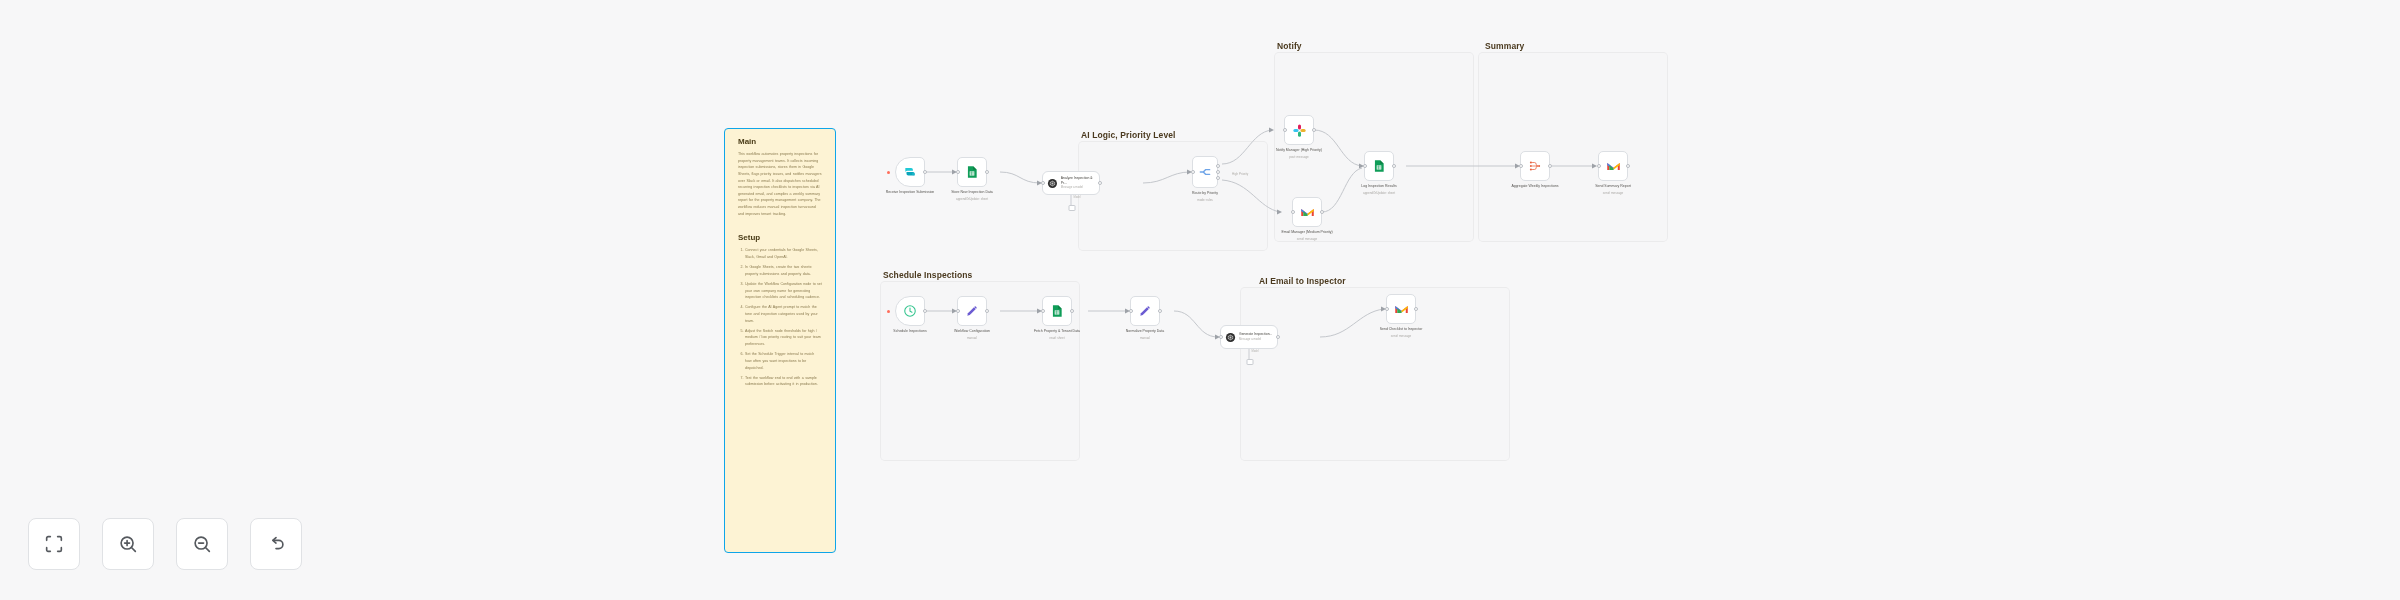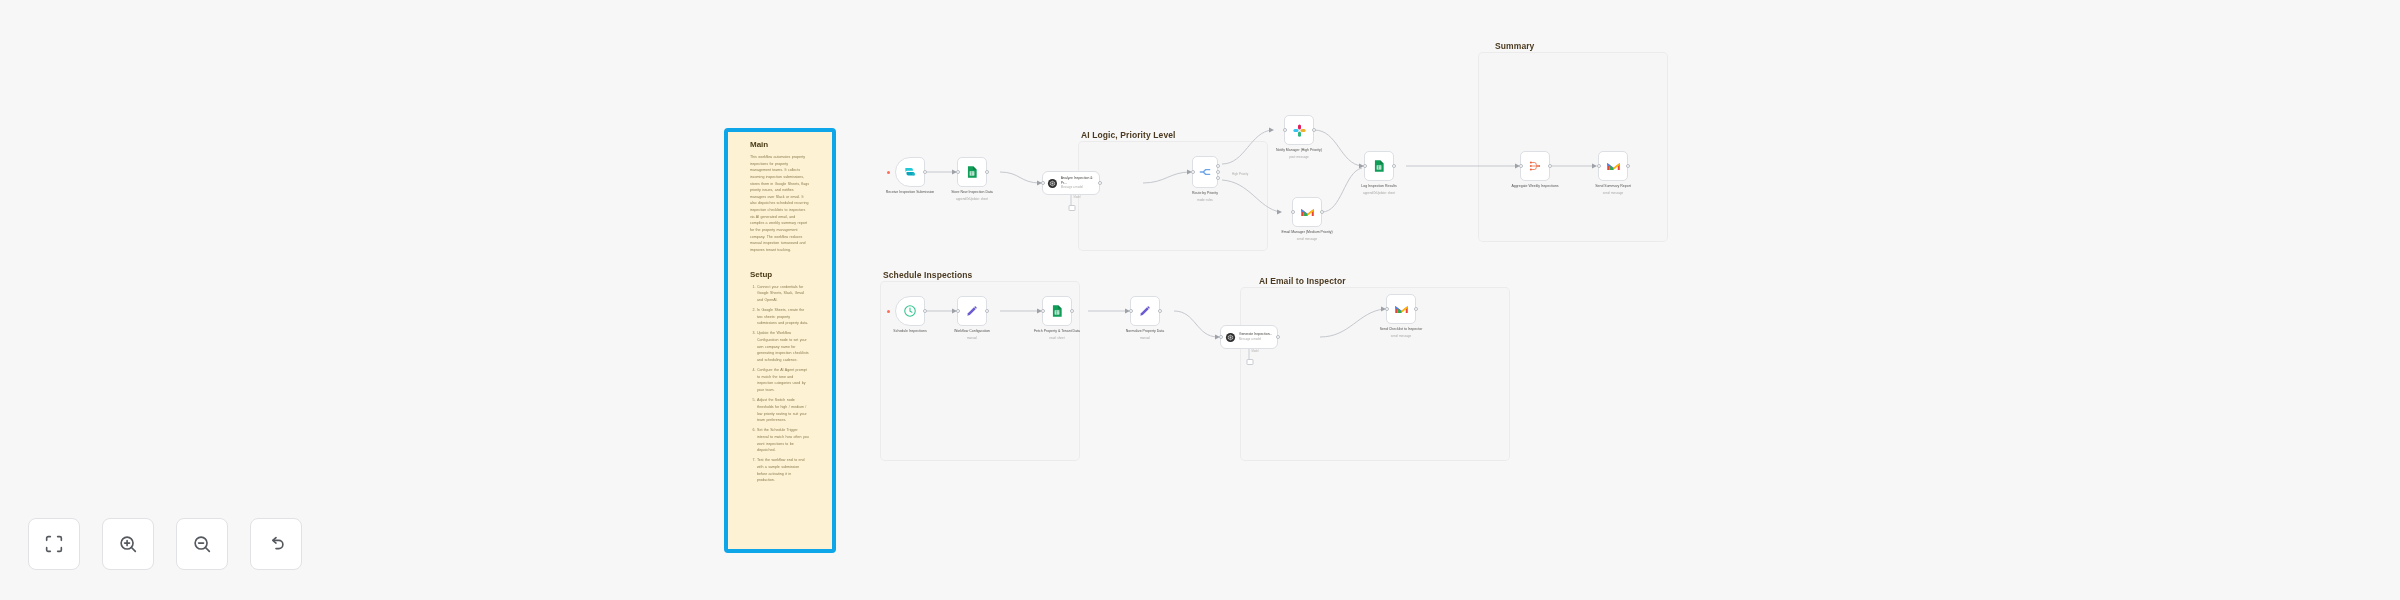--- a/index.html
+++ b/index.html
@@ -29,23 +29,23 @@
     font-weight: bold;
     color: #4b3a1f;
     white-space: nowrap;
     letter-spacing: .1px;
   }
 
   
   .sticky {
     position: absolute;
     background: #fdf3d4;
-    border: 4px solid #0ea5e9;
+    border: 1px solid #0ea5e9;
     border-radius: 4px;
-    padding: 8px 22px;
+    padding: 8px 13px;
     overflow: hidden;
   }
   .sticky h3 {
     font-size: 8px;
     color: #4a3c18;
     margin-bottom: 5px;
     margin-top: 16px;
   }
   .sticky h3:first-child { margin-top: 0; }
   .sticky p {
@@ -188,23 +188,26 @@
 </head>
 <body>
 
 <div id="canvas">
 
 
   <div class="section" style="left:1078px; top:141px; width:190px; height:110px;">
     <div class="section-title" style="top:-12px; left:2px;">AI Logic, Priority Level</div>
   </div>
 
+  <div class="section" style="left:1274px; top:52px; width:200px; height:190px;">
+    <div class="section-title" style="top:-12px; left:2px;">Notify</div>
+  </div>
 
   <div class="section" style="left:1478px; top:52px; width:190px; height:190px;">
-    <div class="section-title" style="top:-12px; left:16px;">Summary</div>
+    <div class="section-title" style="top:-12px; left:6px;">Summary</div>
   </div>
 
   <div class="section" style="left:880px; top:281px; width:200px; height:180px;">
     <div class="section-title" style="top:-12px; left:2px;">Schedule Inspections</div>
   </div>
 
 
   <div class="section" style="left:1240px; top:287px; width:270px; height:174px;">
     <div class="section-title" style="top:-12px; left:18px;">AI Email to Inspector</div>
   </div>

